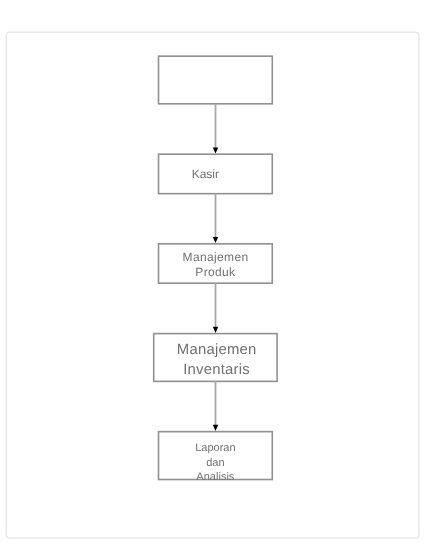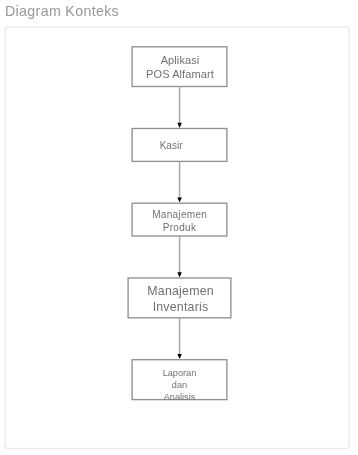--- a/index.html
+++ b/index.html
@@ -29,21 +29,20 @@
     text-align:center; color:#717171;
     white-space:nowrap;
   }
   .node .lbl { display:block; }
 </style>
 </head>
 <body style="background: rgb(255, 255, 255);">
 
 <div class="page">
 
-  <div class="title" style="color: rgb(151, 151, 151);">Diagram Konteks</div>
 
   <div class="panel" style="background: rgb(255, 255, 255);"></div>
 
   <svg class="conn" width="358" height="455">
       <rect x="5.18" y="26.87" width="343.96" height="421.48" rx="3" ry="3" fill="#ffffff" stroke="#e9e9e9" stroke-width="1.3"></rect>
       <rect x="132.1" y="46.8" width="94.8" height="39.7" fill="#ffffff" stroke="#919191" stroke-width="1.35"></rect>
       <rect x="132.1" y="128.5" width="94.8" height="32.9" fill="#ffffff" stroke="#919191" stroke-width="1.35"></rect>
       <rect x="132.1" y="203.2" width="94.8" height="32.8" fill="#ffffff" stroke="#919191" stroke-width="1.35"></rect>
       <rect x="128.1" y="278" width="102.8" height="39.8" fill="#ffffff" stroke="#919191" stroke-width="1.35"></rect>
       <rect x="132.1" y="359.7" width="94.8" height="39.9" fill="#ffffff" stroke="#919191" stroke-width="1.35"></rect>
@@ -58,23 +57,20 @@
       <g>
         <line x1="179.59" y1="236" x2="179.59" y2="273.54999999999995" stroke="#a6a6a6" stroke-width="1.45"></line>
         <path d="M177.34 272.34999999999997 L181.84 272.34999999999997 L179.59 277.4 Z" fill="#000000"></path>
       </g>
       <g>
         <line x1="179.59" y1="317.8" x2="179.59" y2="355.24999999999994" stroke="#a6a6a6" stroke-width="1.45"></line>
         <path d="M177.34 354.04999999999995 L181.84 354.04999999999995 L179.59 359.09999999999997 Z" fill="#000000"></path>
       </g>
     </svg>
   <div class="conn" style="width:358px;height:455px">
-      <div class="node" style="left: 132.1px; top: 46.8px; width: 94.8px; height: 39.7px; font-size: 11px; line-height: 13.6px; color: rgb(113, 113, 113); letter-spacing: 0.1px; text-indent: 0.1px; transform: translate(0.5px, 1.2px);">
-        <span class="lbl">Aplikasi<br>POS Alfamart</span>
-      </div>
       <div class="node" style="left: 132.1px; top: 128.5px; width: 78px; height: 32.9px; font-size: 10px; line-height: 14px; color: rgb(113, 113, 113); transform: translate(0px, 1px);">
         <span class="lbl">Kasir</span>
       </div>
       <div class="node" style="left: 132.1px; top: 203.2px; width: 94.8px; height: 32.8px; font-size: 10px; line-height: 13px; color: rgb(113, 113, 113); letter-spacing: 0.3px; text-indent: 0.3px; transform: translate(0px, 1.3px);">
         <span class="lbl">Manajemen<br>Produk</span>
       </div>
       <div class="node" style="left: 128.1px; top: 278px; width: 102.8px; height: 39.8px; font-size: 12.4px; line-height: 16px; color: rgb(113, 113, 113); letter-spacing: 0.2px; text-indent: 0.2px; transform: translate(1px, 1.3px);">
         <span class="lbl">Manajemen<br>Inventaris</span>
       </div>
       <div class="node" style="left: 132.1px; top: 359.7px; width: 94.8px; height: 52px; font-size: 9.2px; line-height: 12px; color: rgb(113, 113, 113); transform: translate(0px, -0.8px);">

